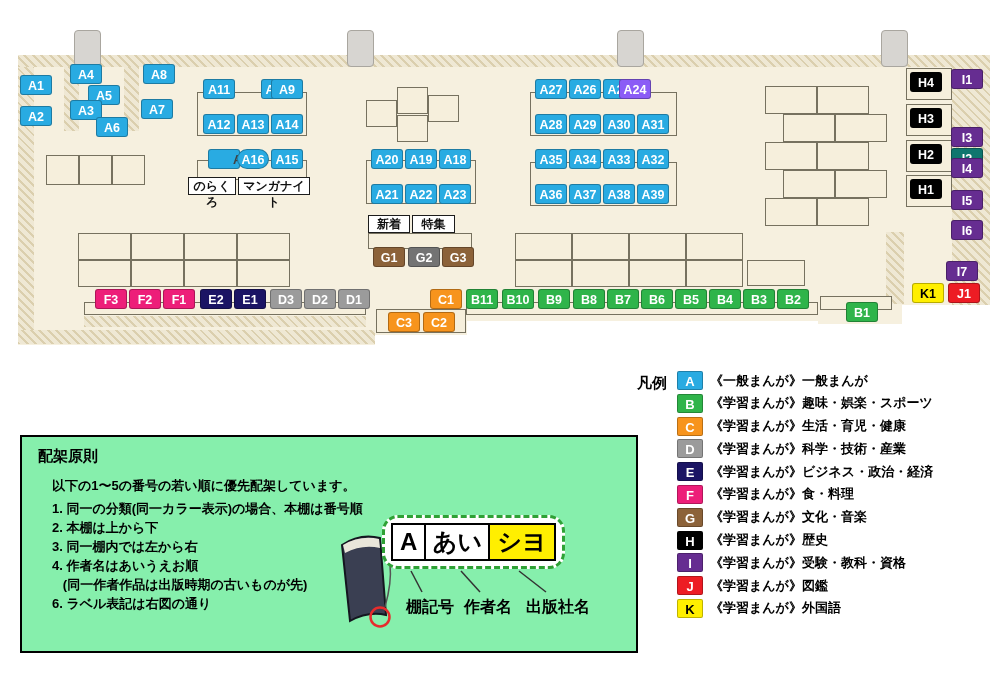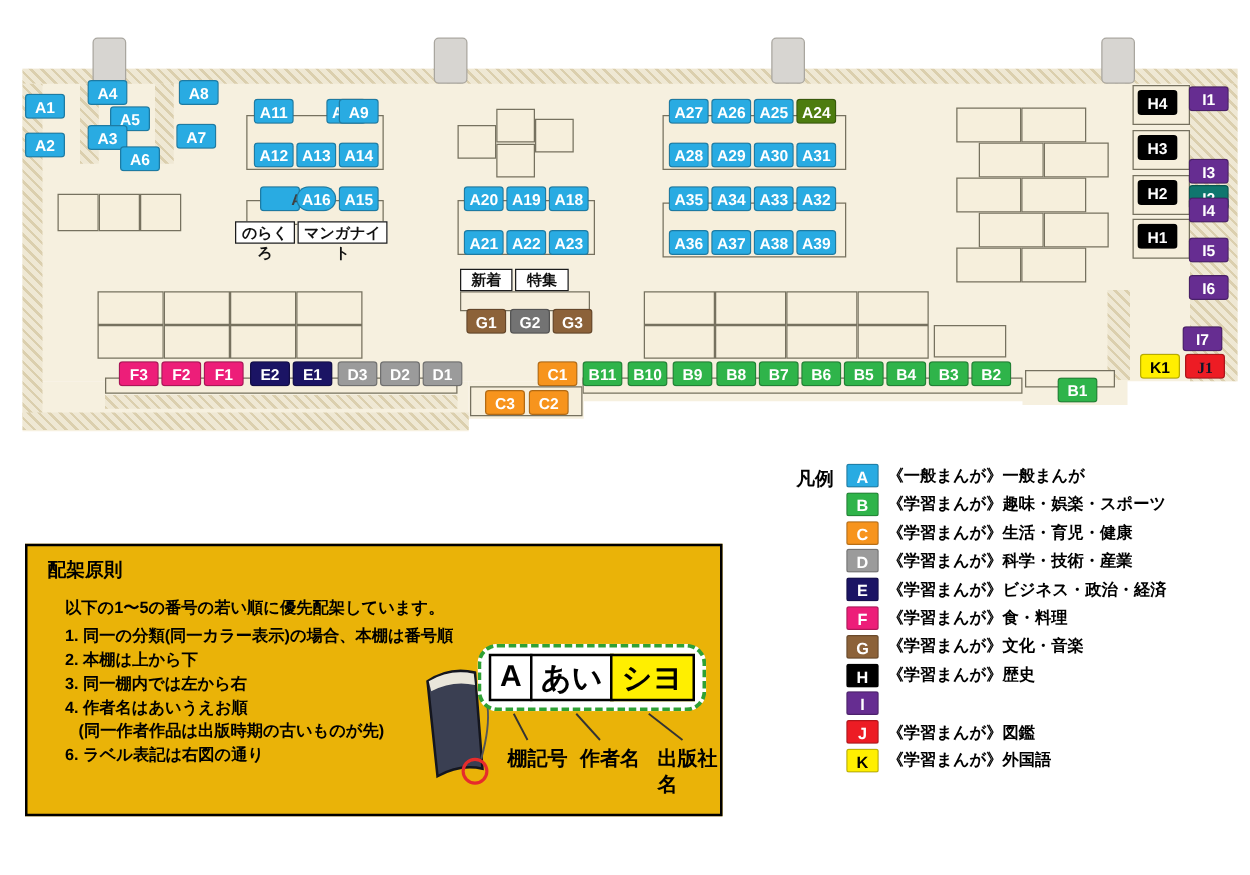--- a/index.html
+++ b/index.html
@@ -17,22 +17,22 @@
     border:1px solid #1c1c1c;color:#111;font-weight:bold;font-size:12px;box-sizing:border-box;}
   
   #legend{position:absolute;left:625px;top:365px;width:368px;}
   #legend-title{position:absolute;left:12px;top:9px;font-size:15px;font-weight:bold;}
   #legend-rows{margin-left:52px;padding-top:6px;}
   .legend-row{display:flex;align-items:center;margin-bottom:3.8px;}
   .legend-chip{width:26px;height:19px;line-height:19px;text-align:center;font-weight:bold;font-size:13px;
     border-radius:2px;margin-right:7px;flex:none;border:1px solid rgba(0,0,0,.25);box-sizing:border-box;}
   .legend-text{font-size:13px;font-weight:bold;white-space:nowrap;}
   
-  #principles{position:absolute;left:20px;top:435px;width:558px;height:218px;border:2px solid #000;
-    background:#eab308;box-sizing:border-box;}
+  #principles{position:absolute;left:20px;top:435px;width:618px;height:218px;border:2px solid #000;
+    background:#86efac;box-sizing:border-box;}
   #principles-title{position:absolute;left:16px;top:10px;font-size:15px;font-weight:bold;}
   #principles-intro{position:absolute;left:30px;top:40px;font-size:13px;font-weight:bold;}
   #rules{position:absolute;left:30px;top:62px;font-size:13px;font-weight:bold;line-height:19px;}
   .rule{white-space:pre-wrap;}
   #demo-box{position:absolute;left:360px;top:78px;display:inline-flex;align-items:center;
     border:3px dashed #2fa135;border-radius:16px;background:#fff;padding:5px 6px;}
   .demo-cell{height:38px;display:flex;align-items:center;justify-content:center;
     border:2.5px solid #000;background:#fff;font-size:24px;font-weight:bold;box-sizing:border-box;padding:0 7px;}
   .demo-cell + .demo-cell{margin-left:-2.5px;}
   #demo-cell-pub{background:#ffef00;}
@@ -132,21 +132,21 @@
         <div class="shelf-label" style="left: 271px; top: 149px; background: rgb(41, 171, 226); color: rgb(255, 255, 255);">A15</div>
         <div class="shelf-label" style="left: 371px; top: 149px; background: rgb(41, 171, 226); color: rgb(255, 255, 255);">A20</div>
         <div class="shelf-label" style="left: 405px; top: 149px; background: rgb(41, 171, 226); color: rgb(255, 255, 255);">A19</div>
         <div class="shelf-label" style="left: 439px; top: 149px; background: rgb(41, 171, 226); color: rgb(255, 255, 255);">A18</div>
         <div class="shelf-label" style="left: 371px; top: 184px; background: rgb(41, 171, 226); color: rgb(255, 255, 255);">A21</div>
         <div class="shelf-label" style="left: 405px; top: 184px; background: rgb(41, 171, 226); color: rgb(255, 255, 255);">A22</div>
         <div class="shelf-label" style="left: 439px; top: 184px; background: rgb(41, 171, 226); color: rgb(255, 255, 255);">A23</div>
         <div class="shelf-label" style="left: 535px; top: 79px; background: rgb(41, 171, 226); color: rgb(255, 255, 255);">A27</div>
         <div class="shelf-label" style="left: 569px; top: 79px; background: rgb(41, 171, 226); color: rgb(255, 255, 255);">A26</div>
         <div class="shelf-label" style="left: 603px; top: 79px; background: rgb(41, 171, 226); color: rgb(255, 255, 255);">A25</div>
-        <div class="shelf-label" style="left: 637px; top: 79px; background: #4d7c0f; color: rgb(255, 255, 255);">A24</div>
+        <div class="shelf-label" style="left: 619px; top: 79px; background: #8b5cf6; color: rgb(255, 255, 255);">A24</div>
         <div class="shelf-label" style="left: 535px; top: 114px; background: rgb(41, 171, 226); color: rgb(255, 255, 255);">A28</div>
         <div class="shelf-label" style="left: 569px; top: 114px; background: rgb(41, 171, 226); color: rgb(255, 255, 255);">A29</div>
         <div class="shelf-label" style="left: 603px; top: 114px; background: rgb(41, 171, 226); color: rgb(255, 255, 255);">A30</div>
         <div class="shelf-label" style="left: 637px; top: 114px; background: rgb(41, 171, 226); color: rgb(255, 255, 255);">A31</div>
         <div class="shelf-label" style="left: 535px; top: 149px; background: rgb(41, 171, 226); color: rgb(255, 255, 255);">A35</div>
         <div class="shelf-label" style="left: 569px; top: 149px; background: rgb(41, 171, 226); color: rgb(255, 255, 255);">A34</div>
         <div class="shelf-label" style="left: 603px; top: 149px; background: rgb(41, 171, 226); color: rgb(255, 255, 255);">A33</div>
         <div class="shelf-label" style="left: 637px; top: 149px; background: rgb(41, 171, 226); color: rgb(255, 255, 255);">A32</div>
         <div class="shelf-label" style="left: 535px; top: 184px; background: rgb(41, 171, 226); color: rgb(255, 255, 255);">A36</div>
         <div class="shelf-label" style="left: 569px; top: 184px; background: rgb(41, 171, 226); color: rgb(255, 255, 255);">A37</div>
@@ -182,21 +182,21 @@
         <div class="shelf-label" style="left: 910px; top: 144px; background: rgb(0, 0, 0); color: rgb(255, 255, 255);">H2</div>
         <div class="shelf-label" style="left: 910px; top: 179px; background: rgb(0, 0, 0); color: rgb(255, 255, 255);">H1</div>
         <div class="shelf-label" style="left: 951px; top: 69px; background: rgb(102, 45, 145); color: rgb(255, 255, 255);">I1</div>
         <div class="shelf-label" style="left: 951px; top: 110px; background: #0f766e; color: rgb(255, 255, 255); margin-top: 38px;">I2</div>
         <div class="shelf-label" style="left: 951px; top: 127px; background: rgb(102, 45, 145); color: rgb(255, 255, 255);">I3</div>
         <div class="shelf-label" style="left: 951px; top: 158px; background: rgb(102, 45, 145); color: rgb(255, 255, 255);">I4</div>
         <div class="shelf-label" style="left: 951px; top: 190px; background: rgb(102, 45, 145); color: rgb(255, 255, 255);">I5</div>
         <div class="shelf-label" style="left: 951px; top: 220px; background: rgb(102, 45, 145); color: rgb(255, 255, 255);">I6</div>
         <div class="shelf-label" style="left: 946px; top: 261px; background: rgb(102, 45, 145); color: rgb(255, 255, 255);">I7</div>
         <div class="shelf-label" style="left: 912px; top: 283px; background: rgb(255, 239, 0); color: rgb(0, 0, 0);">K1</div>
-        <div class="shelf-label" style="left: 948px; top: 283px; background: rgb(237, 28, 36); color: #0f172a; font-family: Liberation Serif, serif;">J1</div>
+        <div class="shelf-label" style="left: 948px; top: 283px; background: rgb(237, 28, 36); color: #ffffff;">J1</div>
         <div class="white-label" style="left: 188px; top: 177px; width: 48px;">のらくろ</div>
         <div class="white-label" style="left: 238px; top: 177px; width: 72px;">マンガナイト</div>
         <div class="white-label" style="left: 368px; top: 215px; width: 42px;">新着</div>
         <div class="white-label" style="left: 412px; top: 215px; width: 43px;">特集</div>
       </div>
   </div>
 
   <div id="legend">
     <div id="legend-title">凡例</div>
     <div id="legend-rows">
@@ -227,20 +227,21 @@
         <div class="legend-row">
           <span class="legend-chip" style="background: rgb(140, 98, 57); color: rgb(255, 255, 255);">G</span>
           <span class="legend-text"><span>《学習まんが》</span><span>文化・音楽</span></span>
         </div>
         <div class="legend-row">
           <span class="legend-chip" style="background: rgb(0, 0, 0); color: rgb(255, 255, 255);">H</span>
           <span class="legend-text"><span>《学習まんが》</span><span>歴史</span></span>
         </div>
         <div class="legend-row">
           <span class="legend-chip" style="background: rgb(102, 45, 145); color: rgb(255, 255, 255);">I</span>
+          <span class="legend-text"><span>《学習まんが》</span><span>受験・教科・資格</span></span>
         </div>
         <div class="legend-row">
           <span class="legend-chip" style="background: rgb(237, 28, 36); color: rgb(255, 255, 255);">J</span>
           <span class="legend-text"><span>《学習まんが》</span><span>図鑑</span></span>
         </div>
         <div class="legend-row">
           <span class="legend-chip" style="background: rgb(255, 239, 0); color: rgb(0, 0, 0);">K</span>
           <span class="legend-text"><span>《学習まんが》</span><span>外国語</span></span>
         </div>
       </div>

